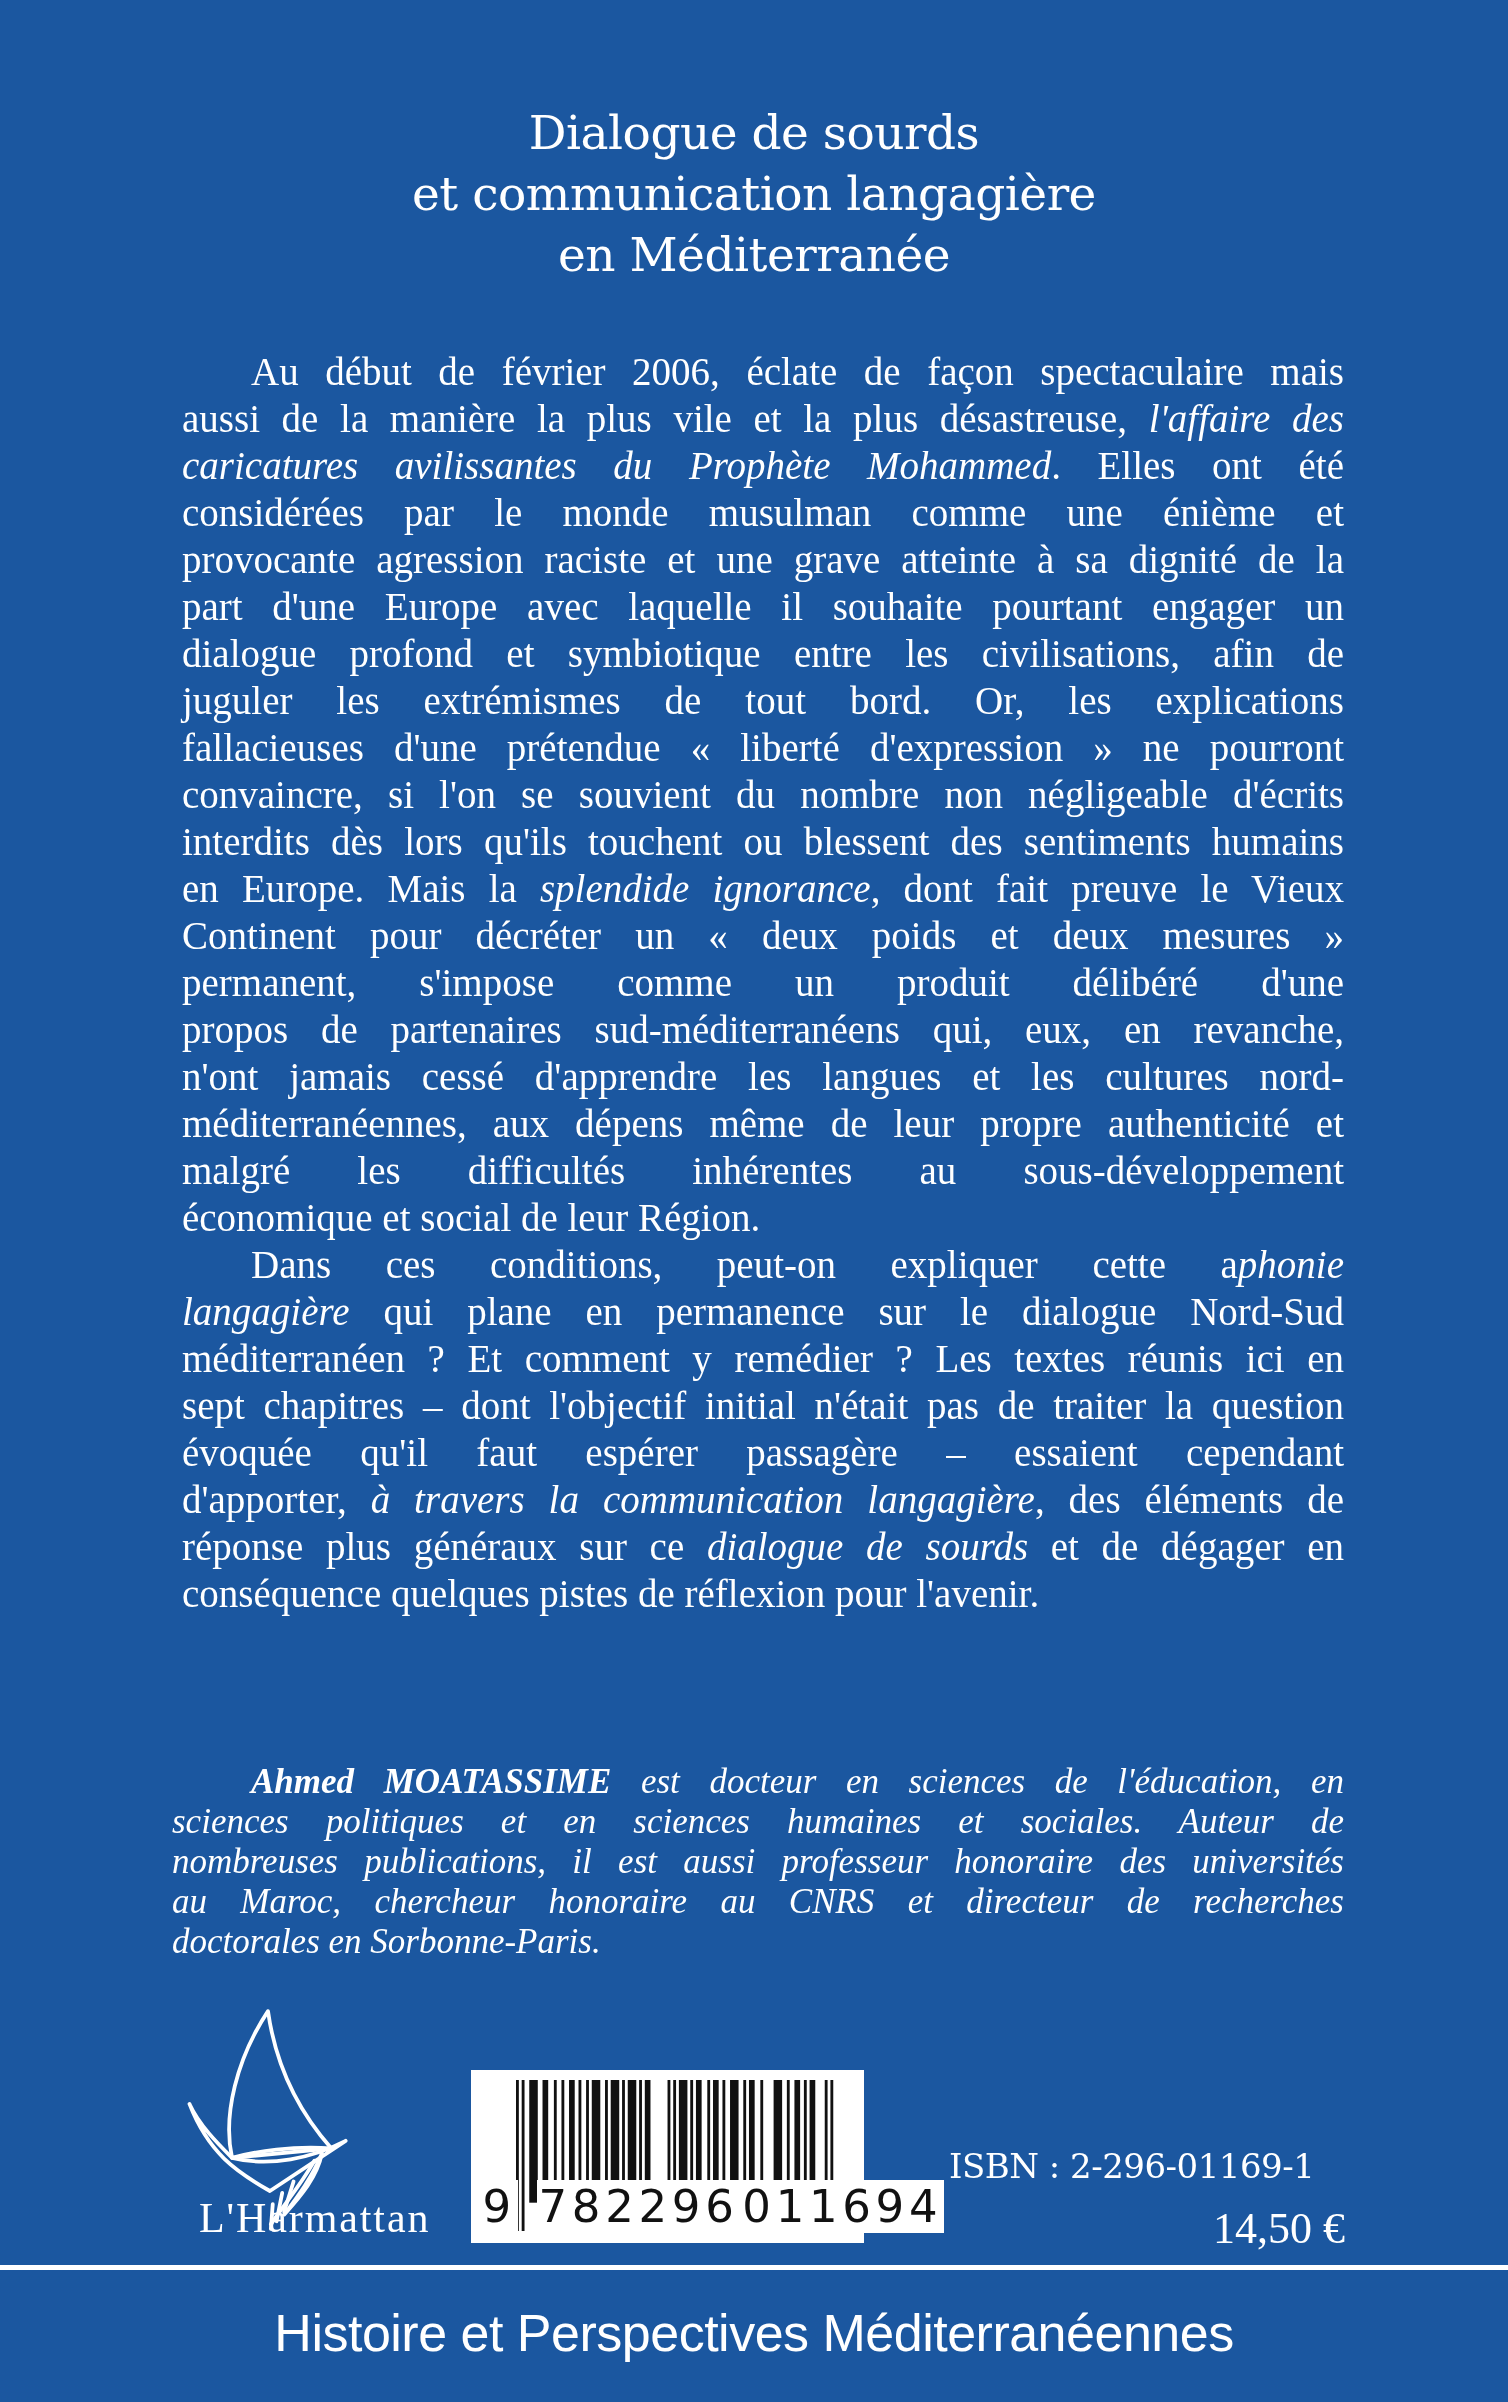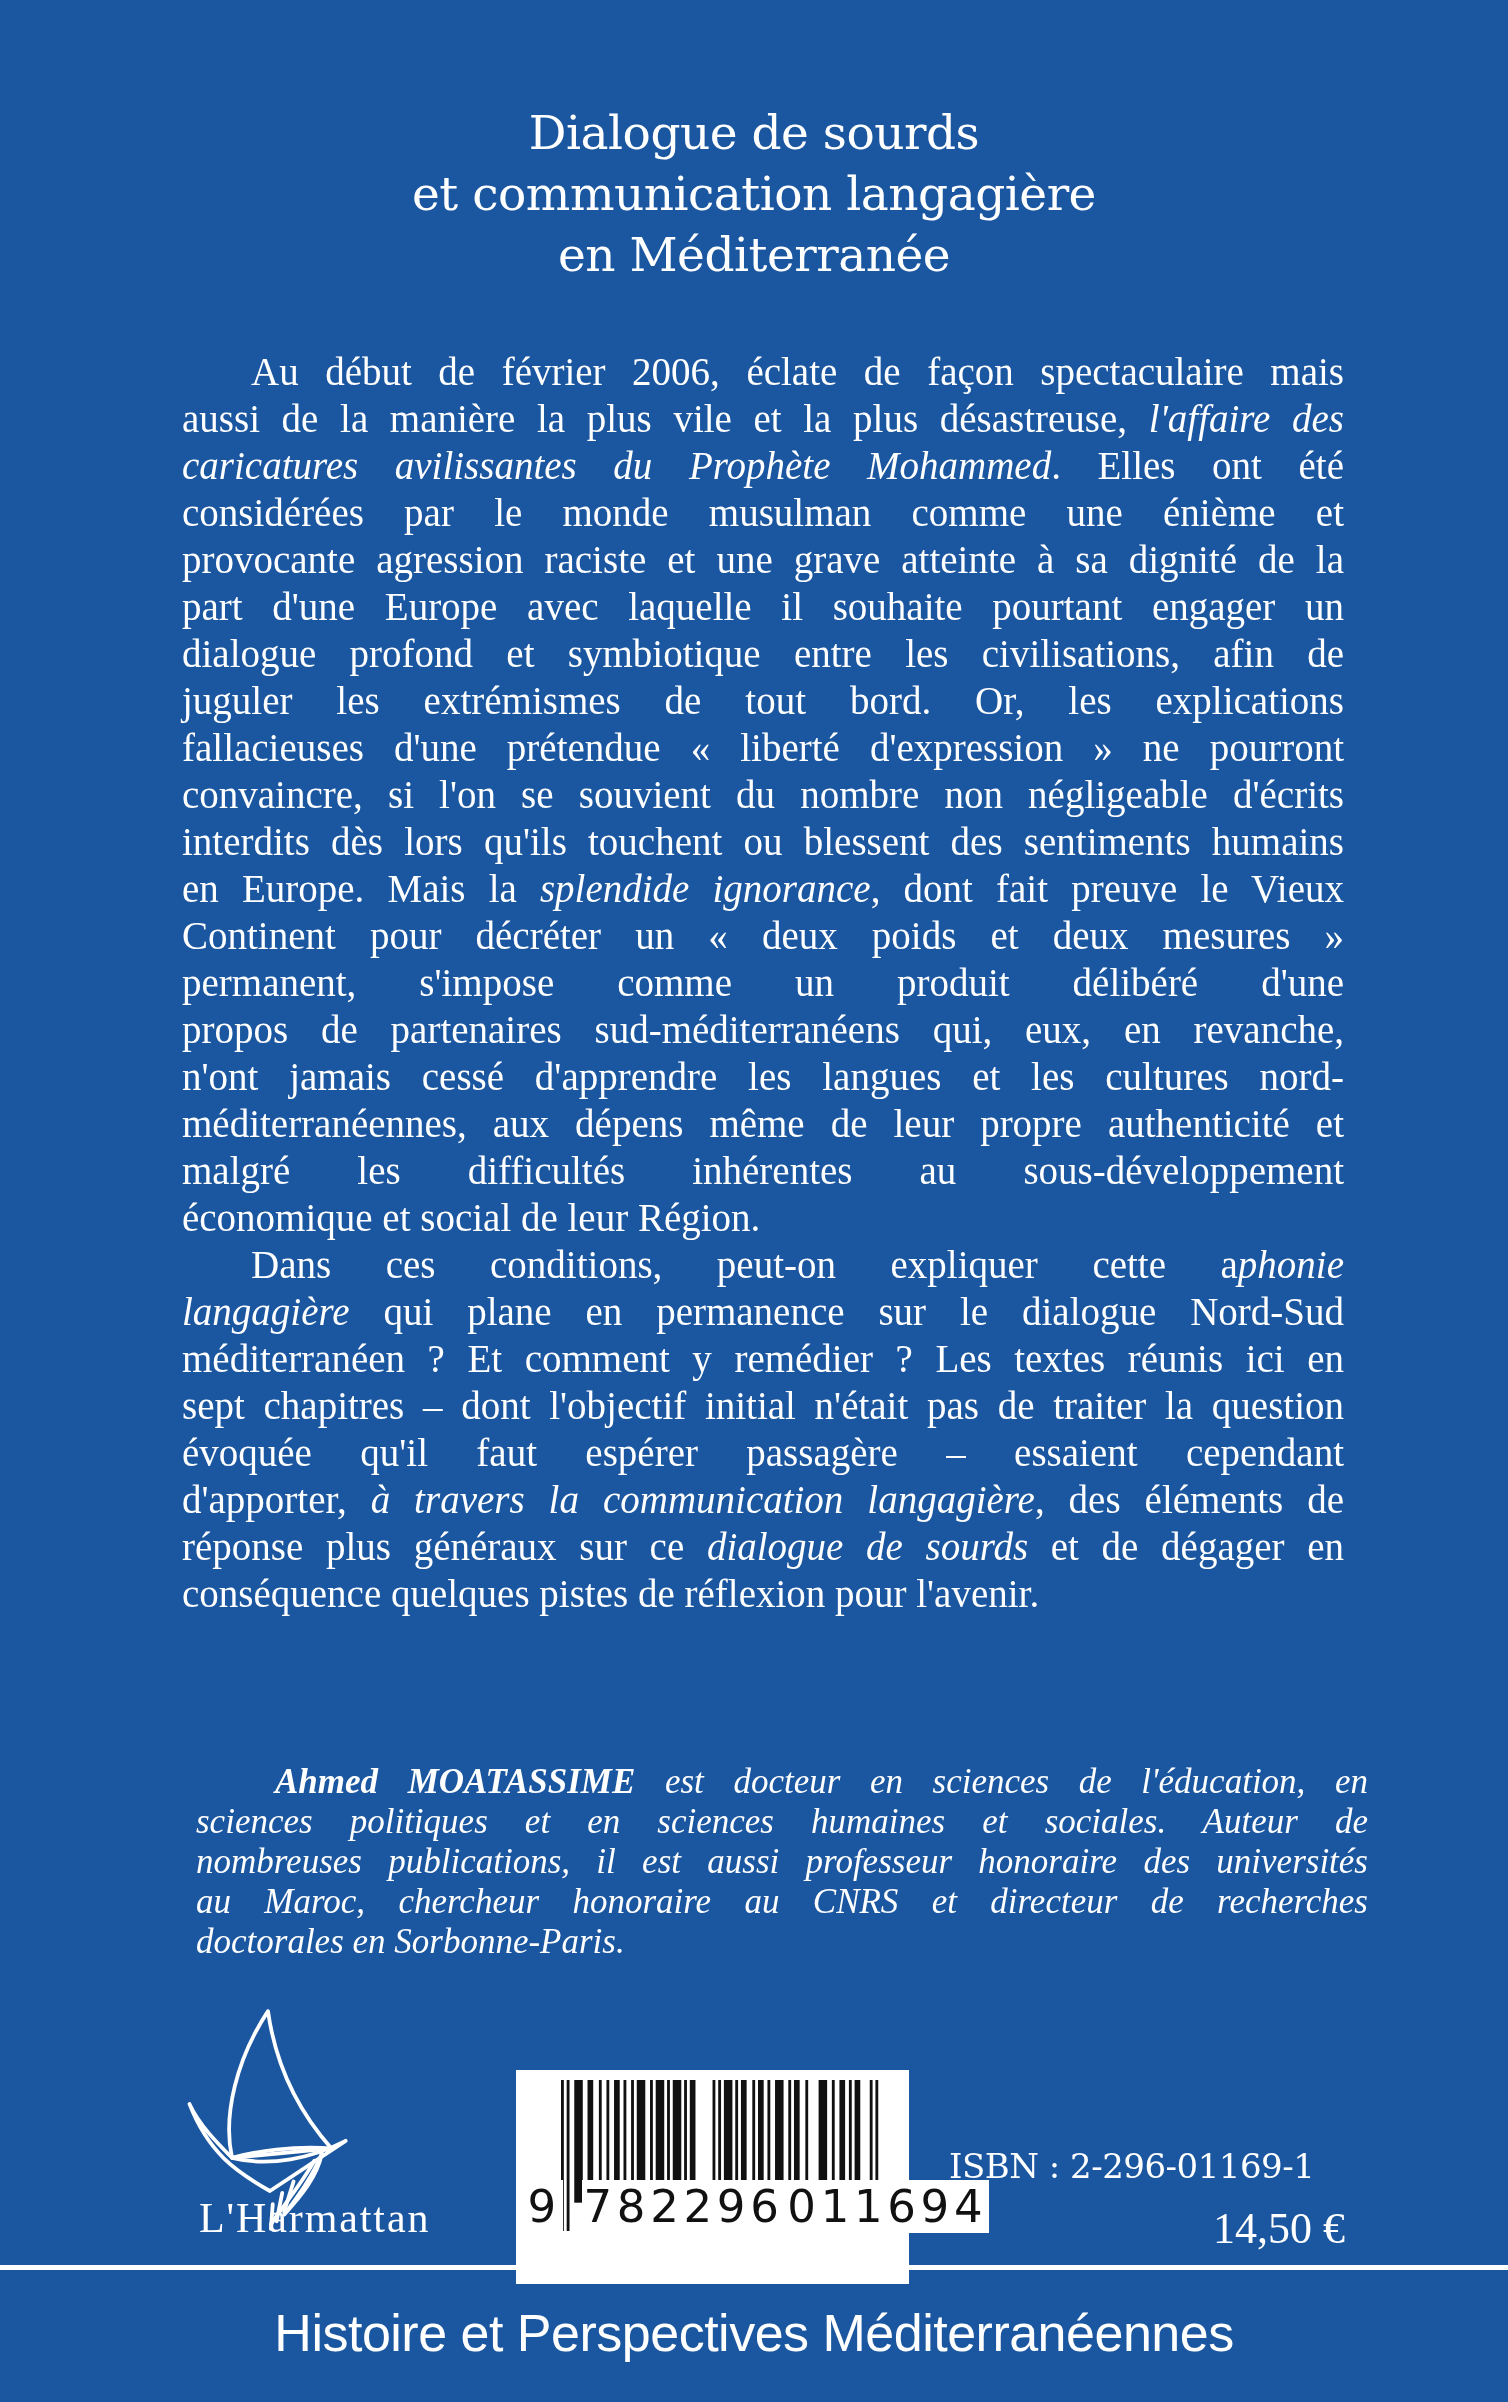--- a/index.html
+++ b/index.html
@@ -37,44 +37,43 @@
   .line { display: block; text-align: justify; text-align-last: justify; white-space: nowrap; }
   .line.last { text-align-last: left; }
   .author {
     position: absolute;
     left: 172px;
     width: 1172px;
     top: 1762px;
     font-size: 35px;
     line-height: 40px;
     font-style: italic;
-    margin-left: 24px;
   }
   .author strong { font-weight: bold; }
   .logo {
     position: absolute;
     left: 180px;
     top: 1992px;
     width: 265px;
     height: 256px;
   }
   .logo-text {
     position: absolute;
     left: 199px;
     top: 2194px;
     font-size: 42px;
     letter-spacing: 1.9px;
     white-space: nowrap;
   }
   .barcode-box {
     position: absolute;
-    left: 516px;
+    left: 471px;
     top: 2070px;
     width: 393px;
-    height: 214px;
+    height: 173px;
     background: #ffffff;
   }
   .barcode-bars {
     position: absolute;
     left: 45px;
     top: 9.5px;
     width: 322px;
     height: 151px;
   }
   .barcode-digits {

